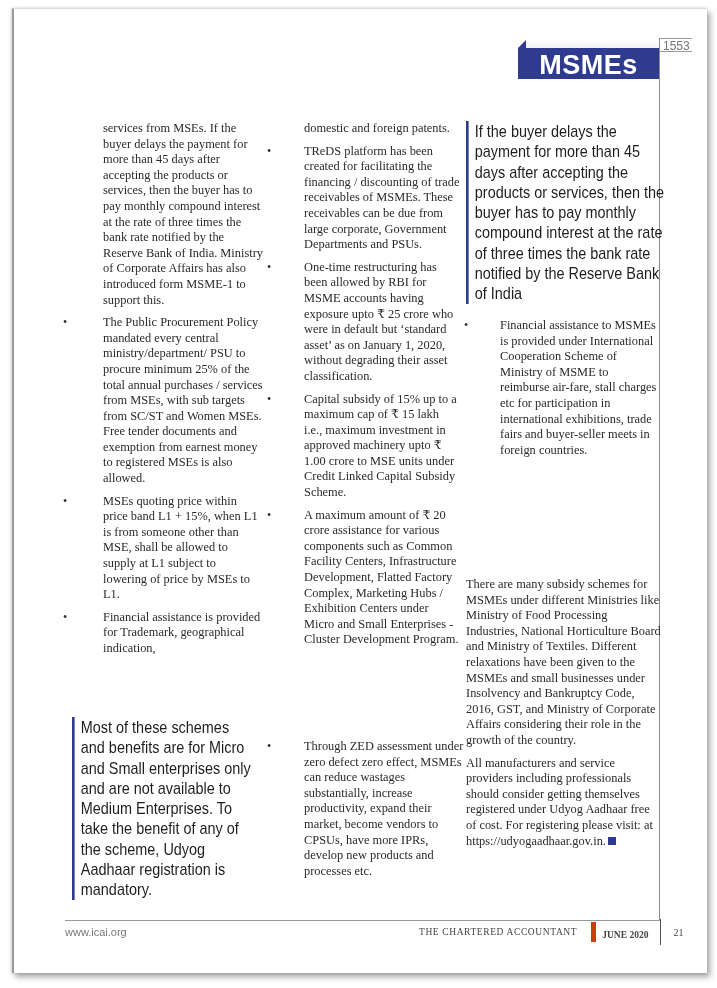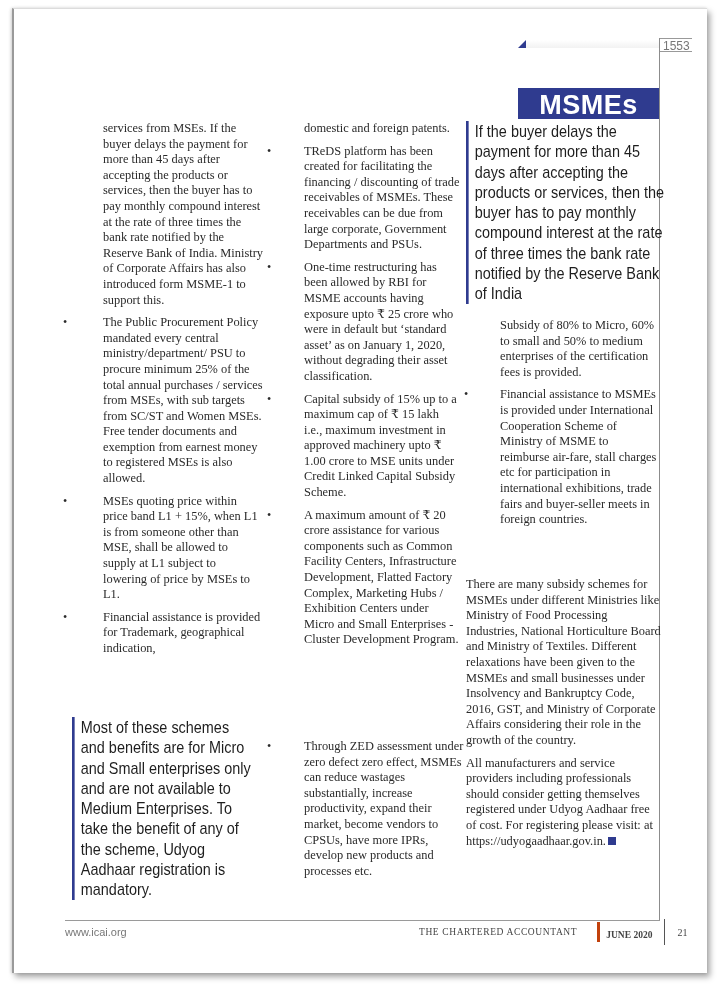--- a/index.html
+++ b/index.html
@@ -19,21 +19,21 @@
   .pg-num-box {
     position: absolute; left: 660px; top: 38px; width: 32px; height: 14px;
     border-top: 1px solid #999; border-bottom: 1px solid #999;
     font-family: "Liberation Sans", sans-serif; font-size: 12px; color: #777;
     line-height: 14px; padding-left: 3px; box-sizing: border-box;
   }
   .banner {
     position: absolute; left: 518px; top: 48px; width: 141px; height: 31px;
     background: #2f3b8f; color: #fff;
     font-family: "Liberation Sans", sans-serif; font-weight: bold; font-size: 27px;
-    line-height: 35px; text-align: center; letter-spacing: 0.5px; margin-top: 40px;
+    line-height: 35px; text-align: center; letter-spacing: 0.5px;
   }
   .banner-fold {
     position: absolute; left: 518px; top: 40px; width: 0; height: 0;
     border-left: 8px solid transparent; border-bottom: 8px solid #2f3b8f;
   }
   .banner-fold2 {
     position: absolute; left: 526px; top: 40px; width: 133px; height: 8px;
     background: linear-gradient(#fff, #f2f2f2);
   }
   .col { position: absolute; font-size: 12.4px; line-height: 15.6px; }
@@ -57,21 +57,21 @@
   .pull2 { left: 72px; top: 717px; width: 210px; transform: scaleX(0.88); transform-origin: left top; width: 200px; }
   .endmark { display: inline-block; width: 8px; height: 8px; background: #2f3b8f; margin-left: 2px; vertical-align: baseline; }
   .footer-left {
     position: absolute; left: 65px; top: 926px; font-family: "Liberation Sans", sans-serif;
     font-size: 11px; color: #777;
   }
   .footer-right {
     position: absolute; left: 419px; top: 922px; height: 20px; display: flex; align-items: center;
     font-family: "Liberation Serif", serif; font-size: 9.5px; color: #444;
   }
-  .footer-right .pub { letter-spacing: 0.6px; padding-right: 20px; border-right: 3px solid #c2410c; line-height: 20px; }
+  .footer-right .pub { letter-spacing: 0.6px; padding-right: 14px; border-right: 5px solid #c2410c; line-height: 20px; }
   .footer-right .issue { font-weight: bold; padding: 6px 12px 0 6px; border-right: 1px solid #555; line-height: 20px; }
   .footer-right .pno { font-weight: normal; padding-left: 12px; font-size: 10px; }
 </style>
 </head>
 <body>
 
 <div class="page"></div>
 <div class="frame-v"></div>
 <div class="frame-h"></div>
 <div class="pg-num-box">1553</div>
@@ -102,21 +102,20 @@
 </div>
 <div class="col col2b">
   <ul>
     <li><span class="bullet">•</span><span>Through ZED assessment under zero defect zero effect, MSMEs can reduce wastages substantially, increase productivity, expand their market, become vendors to CPSUs, have more IPRs, develop new products and processes etc.</span></li>
   </ul>
 </div>
 
 <div class="pull pull1">If the buyer delays the payment for more than 45 days after accepting the products or services, then the buyer has to pay monthly compound interest at the rate of three times the bank rate notified by the Reserve Bank of India</div>
 
 <div class="col col3a">
-  <p>Subsidy of 80% to Micro, 60% to small and 50% to medium enterprises of the certification fees is provided.</p>
   <ul>
     <li><span class="bullet">•</span><span>Financial assistance to MSMEs is provided under International Cooperation Scheme of Ministry of MSME to reimburse air-fare, stall charges etc for participation in international exhibitions, trade fairs and buyer-seller meets in foreign countries.</span></li>
   </ul>
 </div>
 <div class="col col3b">
   <p>There are many subsidy schemes for MSMEs under different Ministries like Ministry of Food Processing Industries, National Horticulture Board and Ministry of Textiles. Different relaxations have been given to the MSMEs and small businesses under Insolvency and Bankruptcy Code, 2016, GST, and Ministry of Corporate Affairs considering their role in the growth of the country.</p>
   <p><span>All manufacturers and service providers including professionals should consider getting themselves registered under Udyog Aadhaar free of cost. For registering please visit: at https://udyogaadhaar.gov.in.</span><span class="endmark"></span></p>
 </div>
 
 <div class="footer-left">www.icai.org</div>

